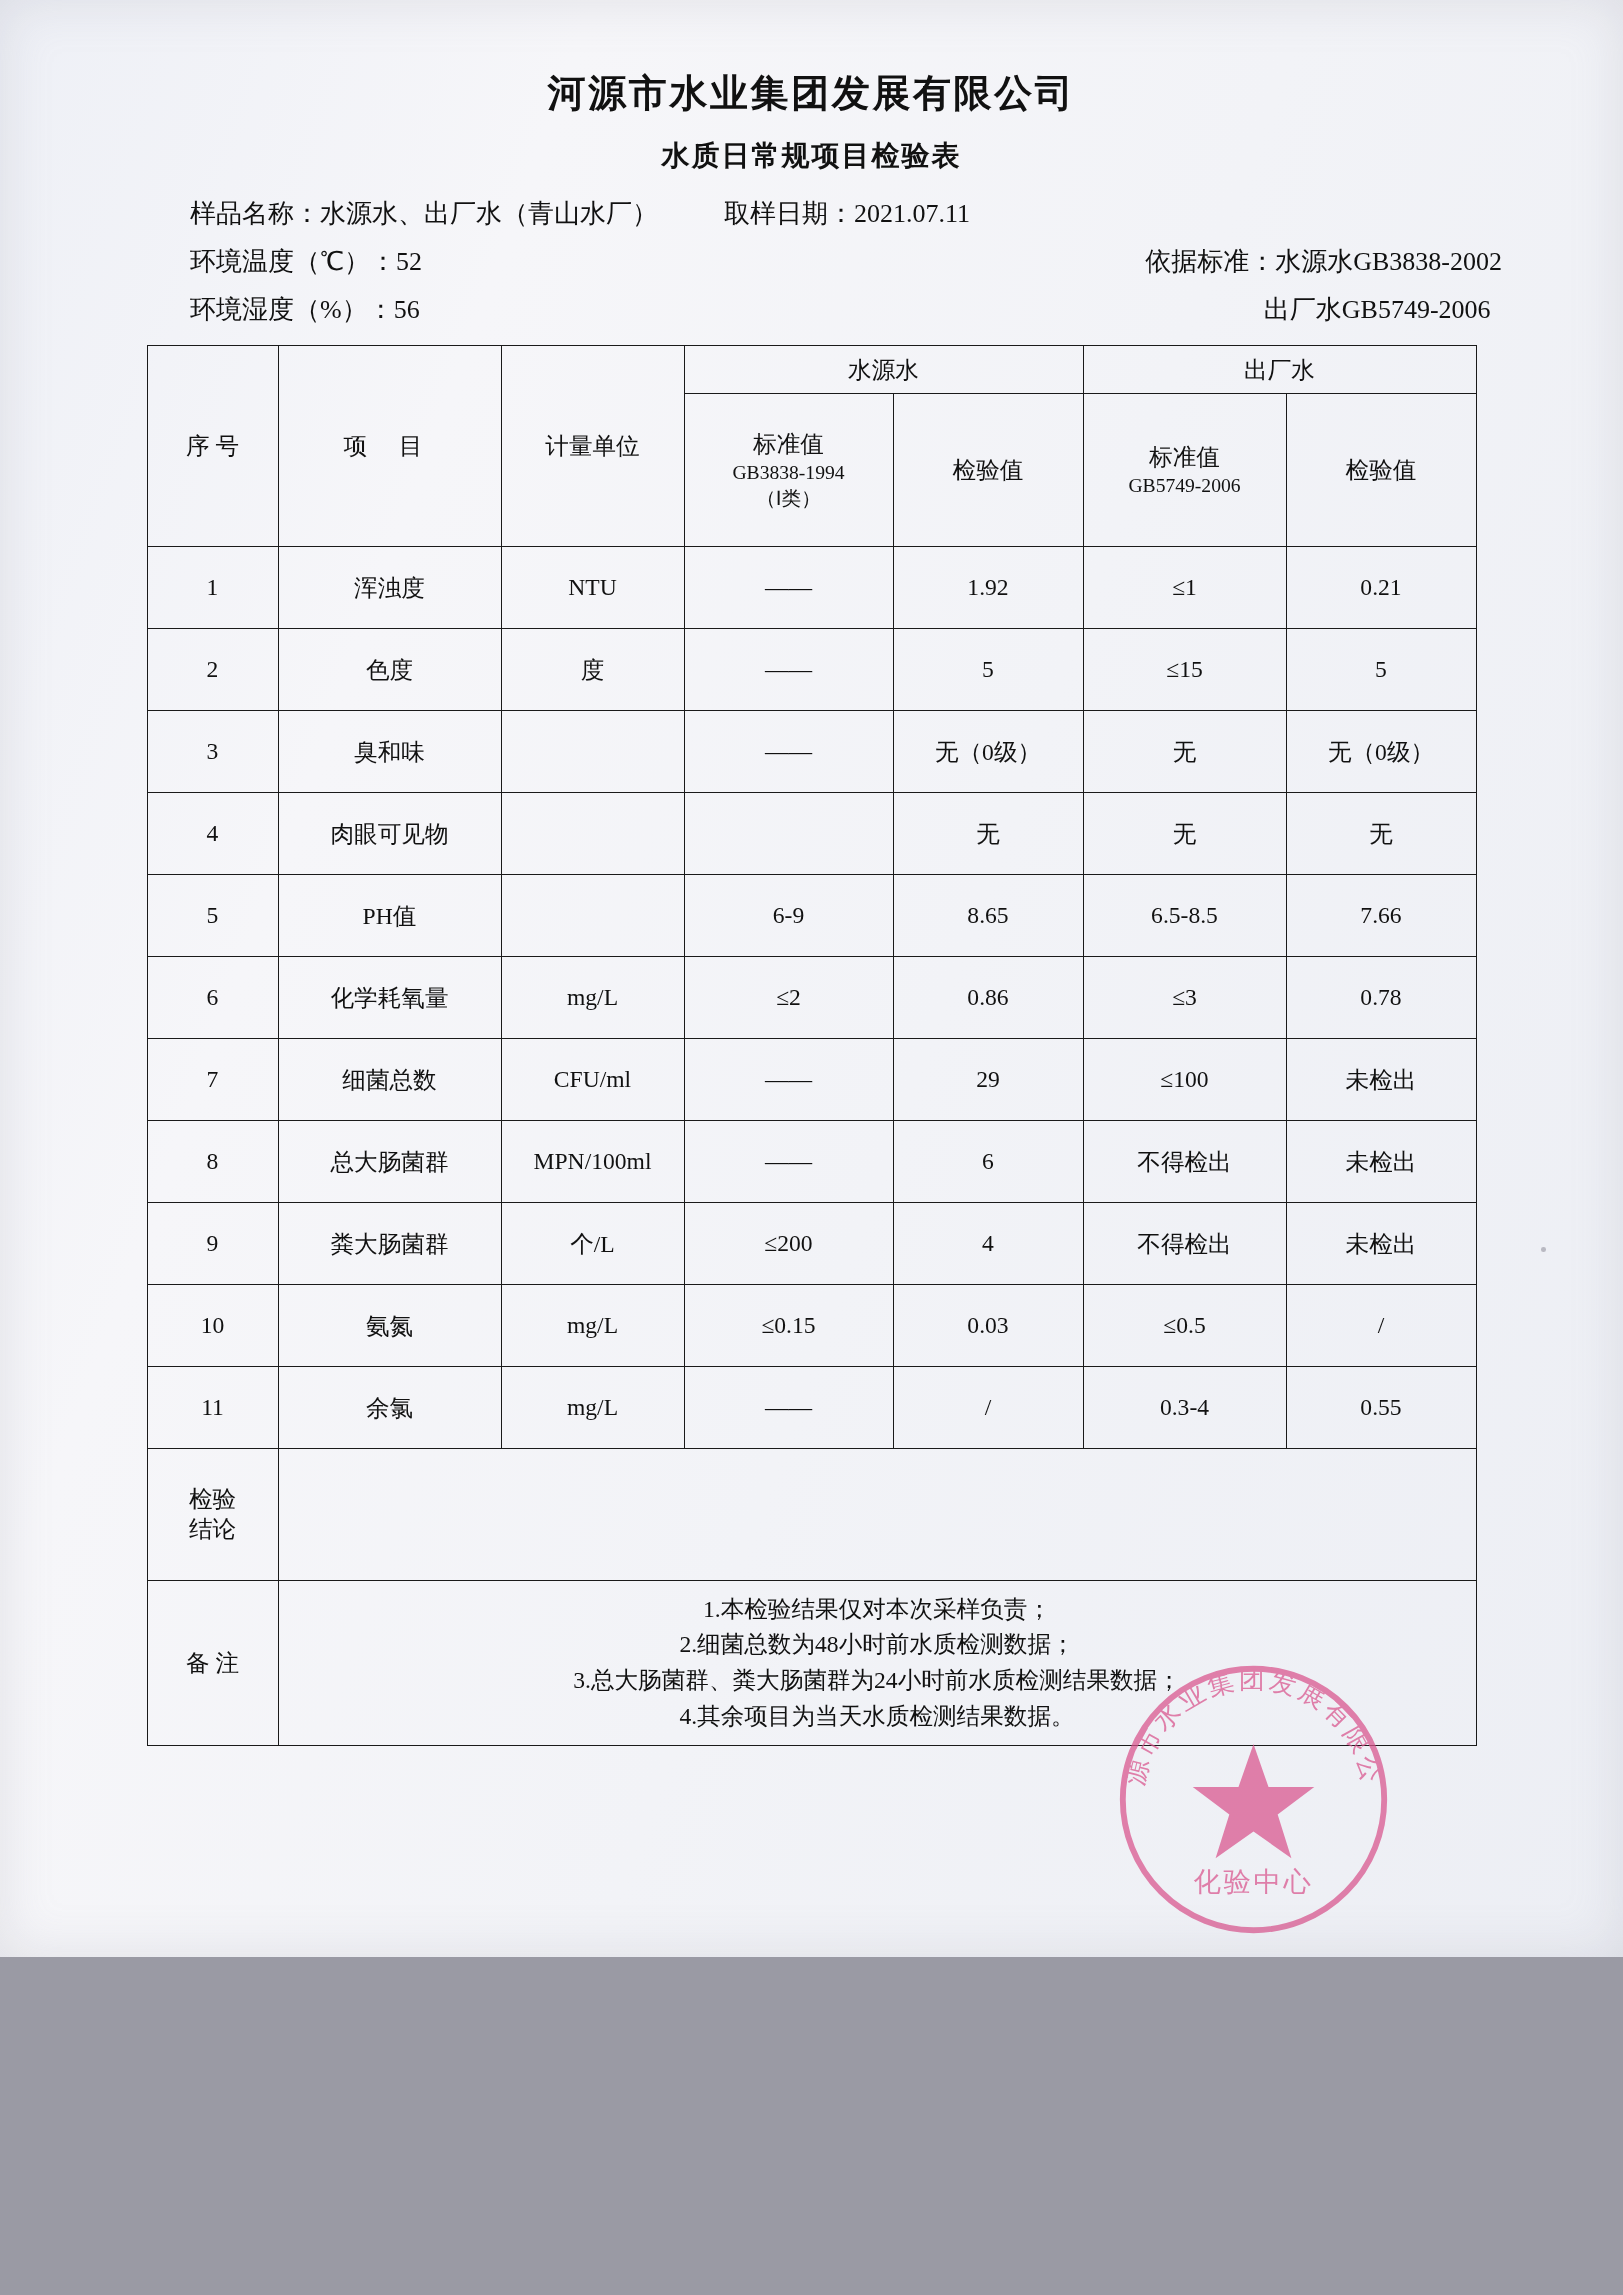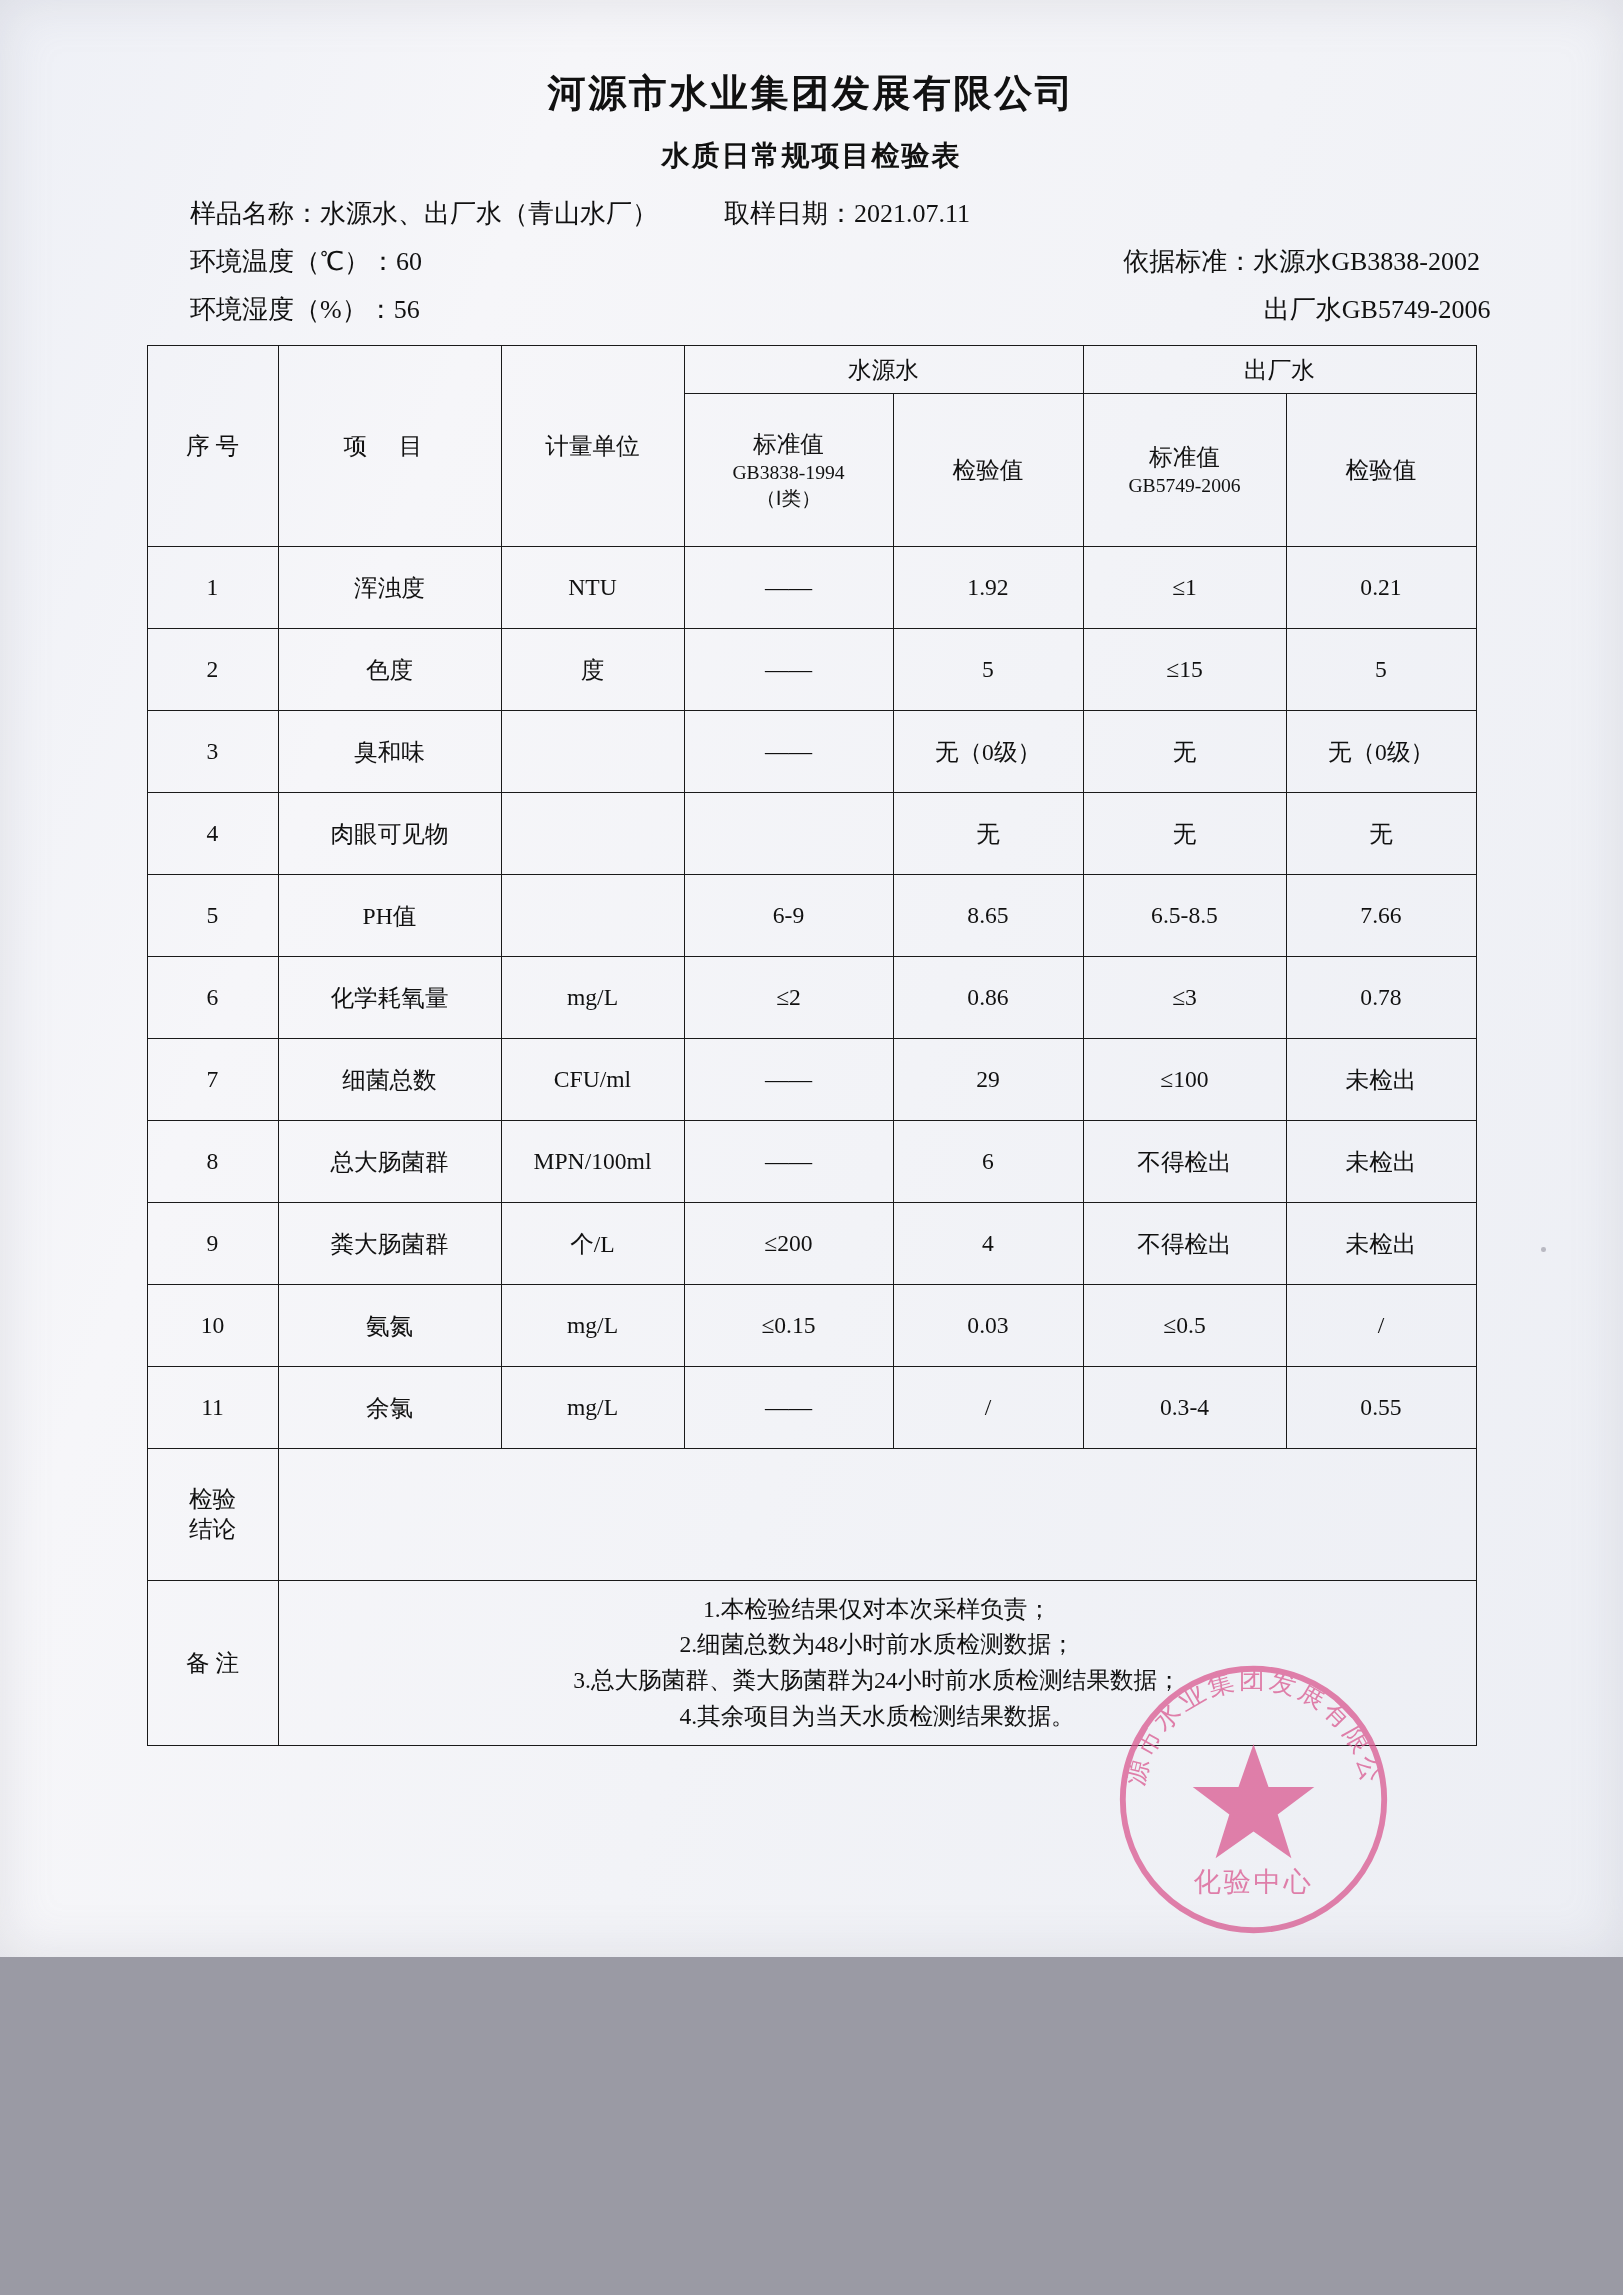--- a/index.html
+++ b/index.html
@@ -69,21 +69,21 @@
   }
   .meta-row {
     display: flex;
     align-items: baseline;
     margin-bottom: 22px;
     white-space: nowrap;
     gap: 20px;
   }
   .meta-left { flex: 0 0 auto; }
   .meta-right { margin-left: auto; }
-  .meta-row.r2 .meta-right { margin-right: 25px; }
+  .meta-row.r2 .meta-right { margin-right: 3px; }
   .meta-row.r3 .meta-right { margin-right: 14.4px; }
   .meta-gap { display:inline-block; width: 26px; }
 
   
   table.report {
     border-collapse: collapse;
     margin: 9.2px auto 0 auto;
     width: 1329px;
     table-layout: fixed;
     color: #111;
@@ -173,21 +173,21 @@
     <div class="title-main">河源市水业集团发展有限公司</div>
     <div class="title-sub">水质日常规项目检验表</div>
 
     <div class="meta">
       <div class="meta-row r1">
         <span class="meta-left">样品名称：水源水、出厂水（青山水厂）</span>
         <span class="meta-gap"></span>
         <span class="meta-left">取样日期：2021.07.11</span>
       </div>
       <div class="meta-row r2">
-        <span class="meta-left">环境温度（℃）：60</span>
+        <span class="meta-left">环境温度（℃）：52</span>
         <span class="meta-right">依据标准：水源水GB3838-2002</span>
       </div>
       <div class="meta-row r3">
         <span class="meta-left">环境湿度（%）：56</span>
         <span class="meta-right">出厂水GB5749-2006</span>
       </div>
     </div>
 
     <table class="report">
       <colgroup>

